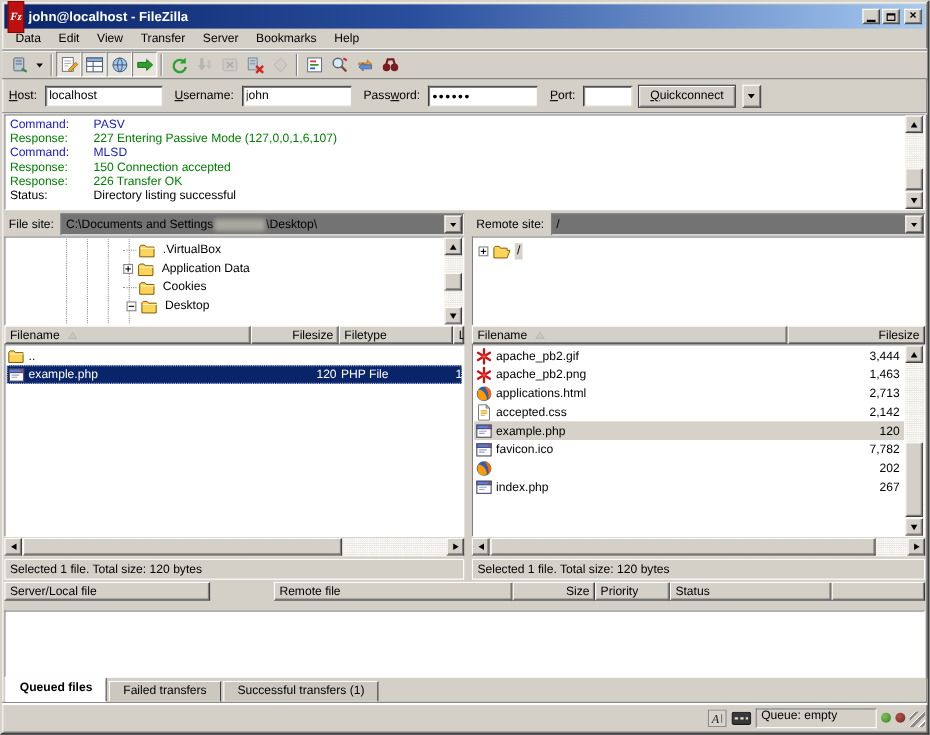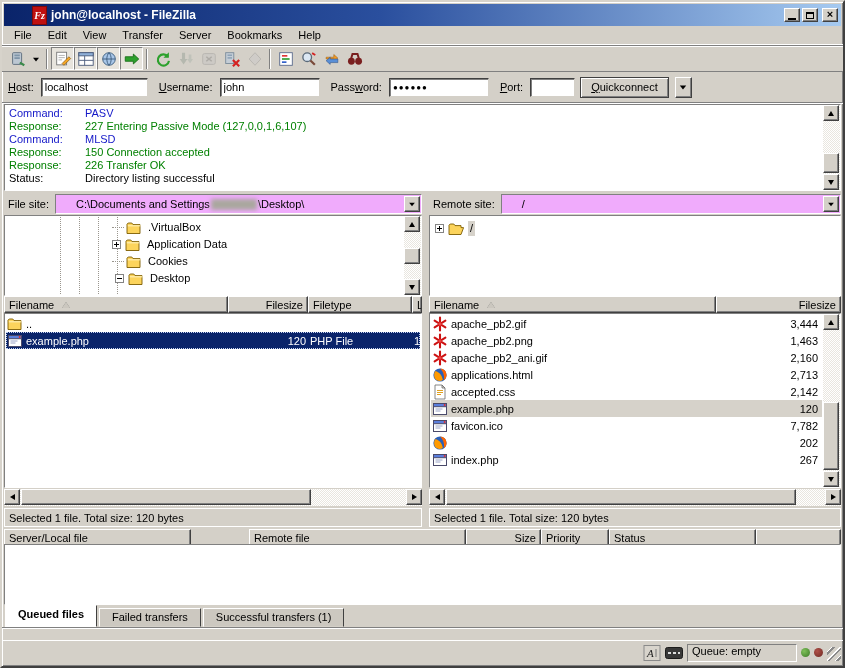--- a/index.html
+++ b/index.html
@@ -8,23 +8,23 @@
 
   .window { position:absolute; inset:0; background:#d4d0c8;
     border:2px solid; border-color:#d7d3cb #404040 #404040 #d7d3cb;
     box-shadow: inset 1px 1px 0 #fff, inset -1px -1px 0 #808080;
     display:flex; flex-direction:column; }
 
   
   .titlebar { height:22px; margin:2px 2px 0 2px;
     background:linear-gradient(90deg,#0a246a 0%,#2a4f9e 45%,#a6caf0 100%);
     display:flex; align-items:center; padding:0 3px; color:#fff; }
-  .fz-icon { width:15px; height:19px; background:#bf1010; color:#fff; font-weight:bold;
+  .fz-icon { width:15px; height:29px; background:#bf1010; color:#fff; font-weight:bold;
     font-size:10px; display:flex; align-items:center; justify-content:center; margin-right:4px;
-    border:1px solid #7d0a0a; font-family:"Liberation Serif",serif; font-style:italic;margin-left:25px; }
+    border:1px solid #7d0a0a; font-family:"Liberation Serif",serif; font-style:italic; }
   .title-text { font-weight:bold; font-size:12px; flex:1; white-space:nowrap; }
   .winbtn { width:16px; height:14px; background:#d4d0c8; border:1px solid;
     border-color:#fff #404040 #404040 #fff; box-shadow:inset -1px -1px 0 #808080;
     display:flex; align-items:center; justify-content:center; margin-left:2px;
     font-size:9px; color:#000; font-weight:bold; line-height:1; }
   .winbtn.close { margin-left:4px; }
   .glyph-min { width:8px; height:2px; background:#000; margin-top:8px; }
   .glyph-max { width:8px; height:7px; border:1px solid #000; border-top:2px solid #000; }
   .glyph-close { font-size:11px; font-weight:bold; margin-top:-1px; }
 
@@ -89,22 +89,22 @@
 
   
   .main { display:flex; flex:none; height:334px; padding:0 2px; }
   .panel { display:flex; flex-direction:column; }
   .panel.left { width:418px; flex:none; }
   .panel.right { flex:1; }
   .splitter { width:7px; flex:none; }
 
   .site-row { height:20px; display:flex; align-items:center; margin:1px 0 1px 0; }
   .site-label { padding:0 6px 0 4px; white-space:nowrap; }
-  .combo { flex:1; height:20px; background:#f0abfc; border:1px solid; border-color:#808080 #fff #fff #808080;
-    display:flex; align-items:center; position:relative; padding-left:20px; white-space:nowrap; overflow:hidden; }
+  .combo { flex:1; height:20px; background:#737373; border:1px solid; border-color:#808080 #fff #fff #808080;
+    display:flex; align-items:center; position:relative; padding-left:4px; white-space:nowrap; overflow:hidden; }
   .combo .cbtn { position:absolute; right:1px; top:1px; bottom:1px; width:16px; background:#d4d0c8;
     border:1px solid; border-color:#fff #404040 #404040 #fff; box-shadow:inset -1px -1px 0 #808080;
     display:flex; align-items:center; justify-content:center; }
   .blurseg { display:inline-block; width:46px; height:11px; background:#aaa79f; filter:blur(2px); margin:0 1px; vertical-align:middle; }
 
   .treebox { height:81px; position:relative; background:#fff; border:1px solid;
     border-color:#808080 #fff #fff #808080; overflow:hidden; }
   .tree-inner { position:absolute; inset:1px 18px 1px 1px; overflow:hidden; }
   .tree-inner.noscroll { right:1px; }
   .guide { position:absolute; top:0; bottom:0; border-left:1px dotted #9a968e; }
@@ -132,21 +132,21 @@
   .frow { height:17px; display:flex; align-items:center; white-space:nowrap; }
   .frow .ficon { width:16px; height:15px; margin:0 3px 0 1px; flex:none; }
   .fcell { overflow:hidden; flex:none; padding:0 4px 0 0; }
   .fcell.right { text-align:right; }
   .frow.sel-active { background:#0a246a; color:#fff; outline:1px dotted #c7d4f0; outline-offset:-1px; }
   .frow.sel-inactive { background:#d6d2ca; }
   .status-line { height:19px; display:flex; align-items:center; padding:0 4px; margin-top:2px;
     border:1px solid; border-color:#fff #fff #fff #fff; }
 
   
-  .queue-head { display:flex; margin:2px 2px 0 2px; height:15px; }
+  .queue-head { display:flex; margin:2px 2px 0 2px; height:26px; }
   .queue-body { margin:0 2px; height:61px; background:#fff; border:1px solid; border-color:#808080 #fff #fff #808080; }
   .tabs { display:flex; align-items:flex-end; height:23px; padding-left:3px; border-bottom:1px solid #808080; box-shadow:0 1px 0 #fff; }
   .tab { height:19px; padding:2px 12px 0 12px; background:#ccc8c0; border:1px solid;
     border-color:#fff #404040 #d4d0c8 #fff; margin-right:2px; white-space:nowrap; }
   .tab.active { height:22px; background:#fff; font-weight:bold; border-bottom:1px solid #fff; }
 
   
   .statusgap { flex:1; }
   .statusbar { height:26px; display:flex; align-items:center; justify-content:flex-end;
     padding:0 2px 2px 2px; gap:4px; border-top:1px solid #fff; }
@@ -173,21 +173,21 @@
       </div>
     <div class="winbtn">
         <div class="glyph-max"></div>
       </div>
     <div class="winbtn close">
         <div class="glyph-close">×</div>
       </div>
   </div>
 
   <div class="menubar" id="menubar">
-      <div class="menu-item">File</div>
+      <div class="menu-item">Data</div>
       <div class="menu-item">Edit</div>
       <div class="menu-item">View</div>
       <div class="menu-item">Transfer</div>
       <div class="menu-item">Server</div>
       <div class="menu-item">Bookmarks</div>
       <div class="menu-item">Help</div>
     </div>
 
   <div class="toolbar" id="toolbar">
       <div class="tbtn">
@@ -510,30 +510,20 @@
                   <g stroke="#cc1111" stroke-width="2.1" stroke-linecap="round">
                     <path d="M8 1.5v13M2.6 4.7l10.8 6.6M13.4 4.7L2.6 11.3"></path>
                   </g>
                   <circle cx="8" cy="8" r="1.7" fill="#ee4444"></circle>
                 </svg></span>
               <span class="fcell" style="width: 267px;">apache_pb2.png</span>
               <span class="fcell right" style="flex: 1 1 0%;">1,463</span>
             </div>
             <div class="frow">
               <span class="ficon"><svg viewBox="0 0 16 16">
-                  <g stroke="#cc1111" stroke-width="2.1" stroke-linecap="round">
-                    <path d="M8 1.5v13M2.6 4.7l10.8 6.6M13.4 4.7L2.6 11.3"></path>
-                  </g>
-                  <circle cx="8" cy="8" r="1.7" fill="#ee4444"></circle>
-                </svg></span>
-              <span class="fcell" style="width: 267px;">apache_pb2_ani.gif</span>
-              <span class="fcell right" style="flex: 1 1 0%;">2,160</span>
-            </div>
-            <div class="frow">
-              <span class="ficon"><svg viewBox="0 0 16 16">
                   <circle cx="8" cy="8" r="6.6" fill="#2a5fb8"></circle>
                   <path d="M8 1.4a6.6 6.6 0 0 1 6.6 6.6c0 2.2-1.1 4.2-2.7 5.3C12.8 8.6 10.9 3.8 8 1.4z" fill="#ff6600"></path>
                   <path d="M3 4.2c2.2-.2 6.8 2.3 7.8 8.8-2 1.4-5.3 1.4-7.1-.4C1.9 10.7 1.6 6.9 3 4.2z" fill="#ff9a00"></path>
                 </svg></span>
               <span class="fcell" style="width: 267px;">applications.html</span>
               <span class="fcell right" style="flex: 1 1 0%;">2,713</span>
             </div>
             <div class="frow">
               <span class="ficon"><svg viewBox="0 0 16 16">
                   <path d="M3 1h7l3 3v11H3z" fill="#fff" stroke="#6b6b6b" stroke-width=".8"></path>

